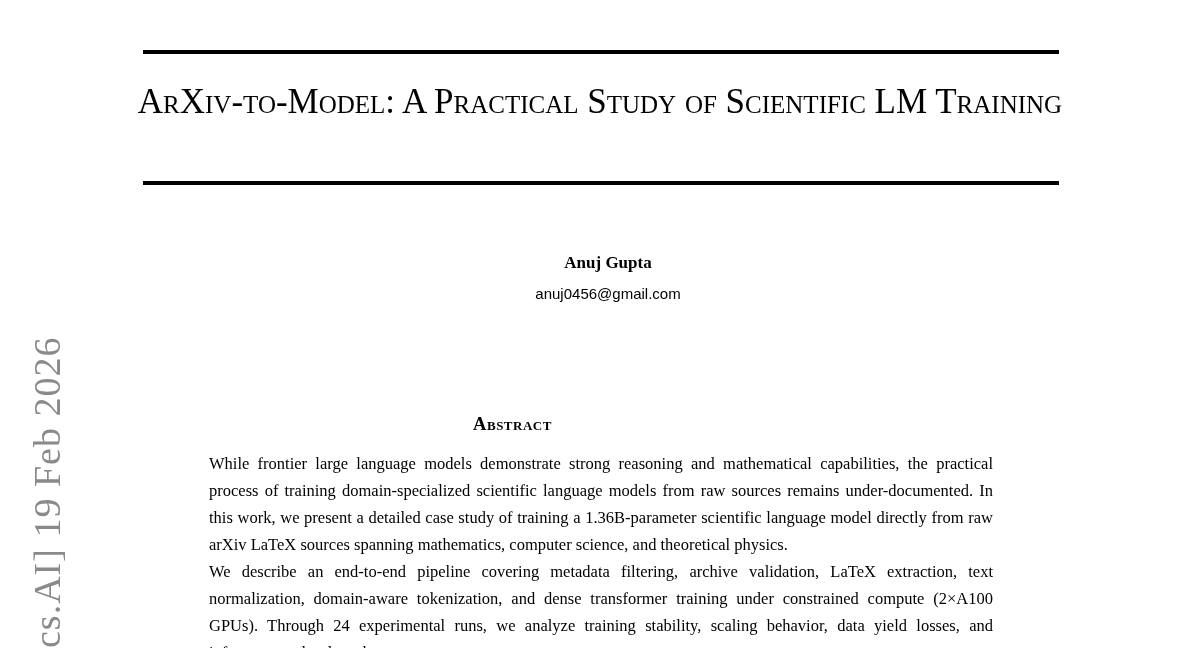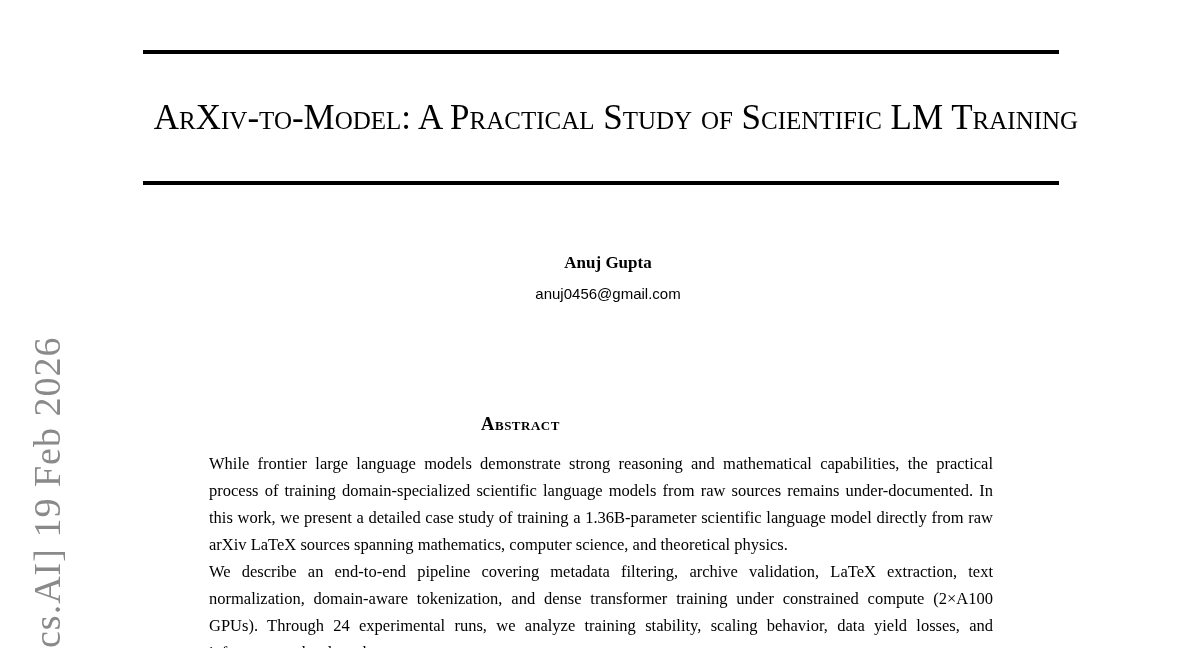--- a/index.html
+++ b/index.html
@@ -34,21 +34,21 @@
     height: 4px;
     background: var(--rule, #000000);
   }
   .rule-top { top: 50px; }
   .rule-bottom { top: 181px; }
   .title {
     position: absolute;
     left: 100px;
     top: 80px;
     width: 1000px;
-    margin: 16px;
+    margin: 0;
     text-align: center;
     font-weight: 400;
     font-variant: small-caps;
     font-size: 35px;
     line-height: 43px;
   }
   .author-block {
     position: absolute;
     left: 8px;
     top: 252px;
@@ -58,21 +58,21 @@
     line-height: 22px;
   }
   .author-name { font-weight: 700; }
   .author-email {
     font-family: Liberation Sans, sans-serif;
     font-size: 15px;
     margin-top: 9px;
   }
   .abstract-heading {
     position: absolute;
-    left: 12px;
+    left: 4px;
     top: 414px;
     width: 1017px;
     margin: 0;
     text-align: center;
     font-variant: small-caps;
     font-weight: 700;
     font-size: 18.5px;
     letter-spacing: 0.5px;
   }
   .abstract-body {

